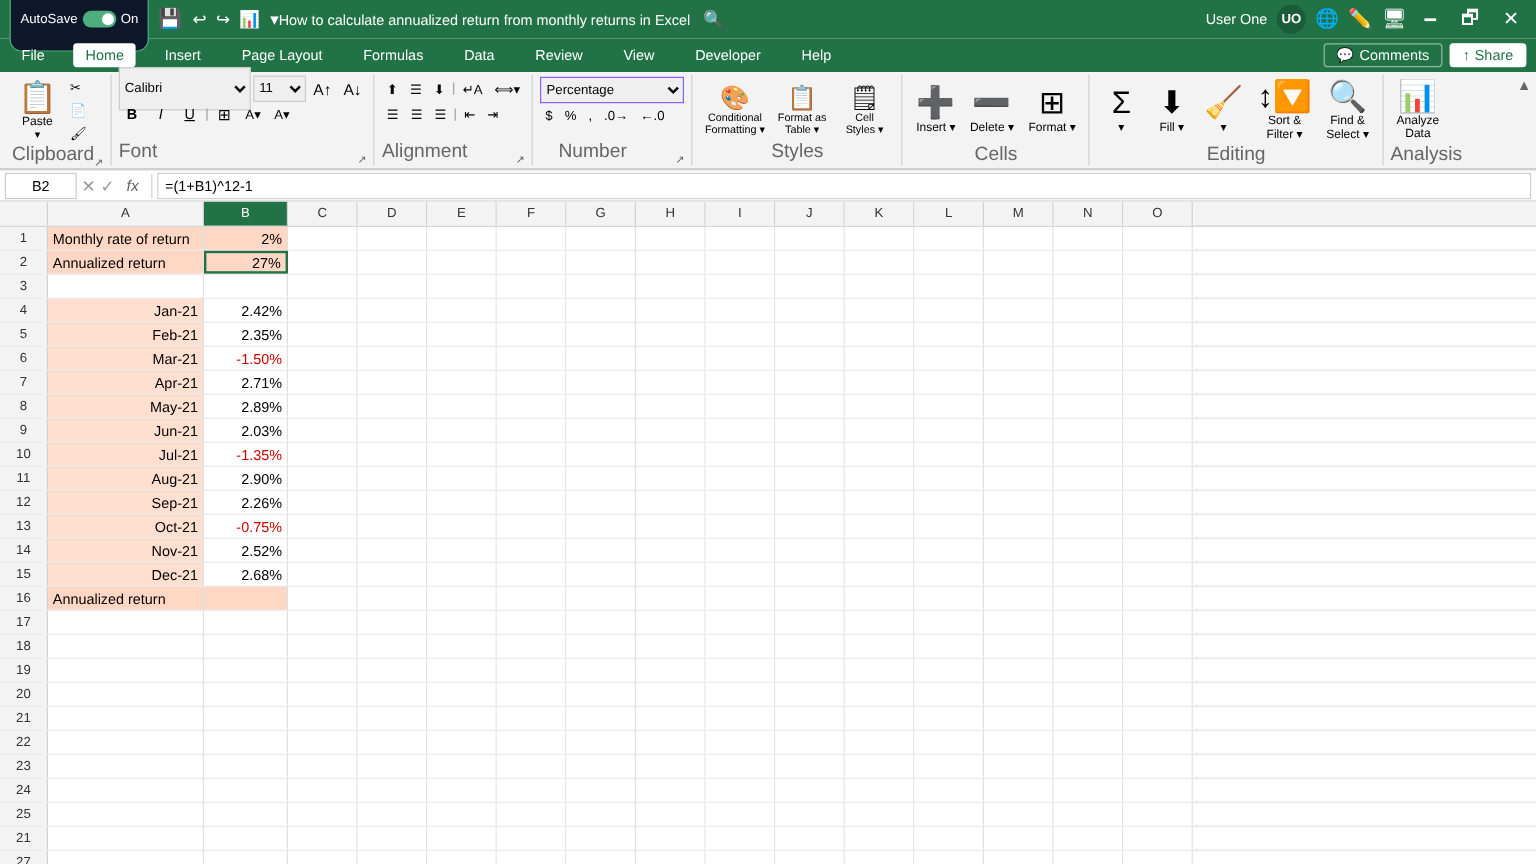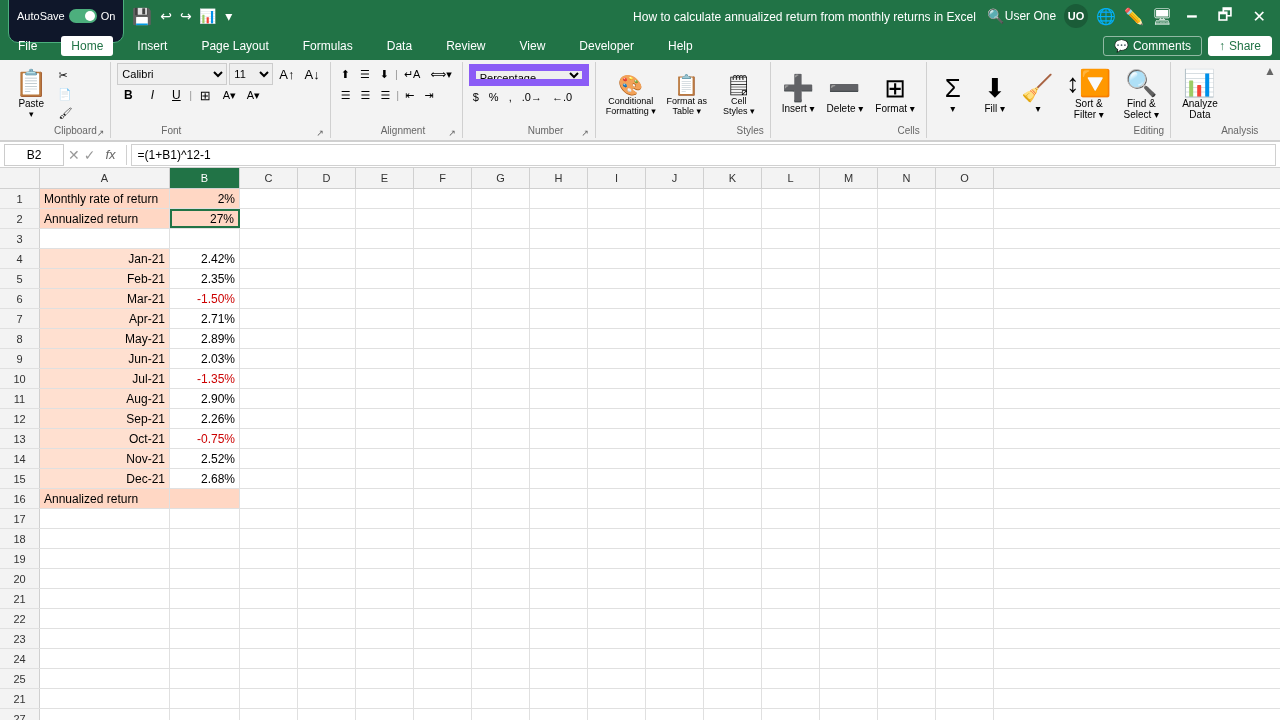--- a/index.html
+++ b/index.html
@@ -9,21 +9,21 @@
     #title-bar {
       background: #217346;
       height: 32px;
       display: flex;
       align-items: center;
       padding: 0 8px;
       color: white;
       justify-content: space-between;
     }
     #title-bar .left { display: flex; align-items: center; gap: 8px; }
-    #title-bar .center { flex: 1; text-align: right; font-size: 12px; }
+    #title-bar .center { flex: 1; text-align: left; font-size: 12px; }
     #title-bar .right { display: flex; align-items: center; gap: 8px; }
     .autosave-badge { background: #0f172a; border: 1px solid #4caf7d; border-radius: 10px; padding: 19px 8px; font-size: 11px; display: flex; align-items: center; gap: 4px; }
     .toggle-on { background: #4caf7d; border-radius: 8px; width: 28px; height: 14px; display: inline-block; position: relative; }
     .toggle-on::after { content: ''; position: absolute; right: 2px; top: 2px; width: 10px; height: 10px; background: white; border-radius: 50%; }
     .title-btn { background: transparent; border: none; color: white; font-size: 16px; cursor: pointer; padding: 2px 6px; }
     .user-badge { background: #1a5c38; border-radius: 50%; width: 24px; height: 24px; display: flex; align-items: center; justify-content: center; font-size: 11px; font-weight: bold; }
 
     
     #menu-bar {
       background: #217346;
@@ -34,29 +34,29 @@
       gap: 14px;
     }
     .menu-item { color: white; padding: 3px 10px; border-radius: 3px; cursor: pointer; font-size: 12px; }
     .menu-item:hover, .menu-item.active { background: #1a5c38; }
     .menu-item.active { background: white; color: #217346; }
     .menu-right { margin-left: auto; display: flex; align-items: center; gap: 6px; }
     .comments-btn, .share-btn { background: transparent; border: 1px solid rgba(255,255,255,0.5); color: white; border-radius: 3px; padding: 2px 10px; font-size: 12px; cursor: pointer; display: flex; align-items: center; gap: 4px; }
     .share-btn { background: white; color: #217346; border-color: white; }
 
     
-    .font-select { width: 110px; height: 22px; font-size: 11px; border: 1px solid #ccc; }
+    .font-select { width: 110px; height: 36px; font-size: 11px; border: 1px solid #ccc; }
     .size-select { width: 44px; height: 22px; font-size: 11px; border: 1px solid #ccc; }
     .format-btn { width: 22px; height: 22px; font-size: 12px; border: 1px solid transparent; background: transparent; cursor: pointer; display: flex; align-items: center; justify-content: center; }
     .format-btn.bold { font-weight: bold; }
     .format-btn.italic { font-style: italic; }
     .format-btn.underline { text-decoration: underline; }
 
     
-    .num-select { width: 120px; height: 22px; font-size: 11px; border: 7px solid #8b5cf6; }
+    .num-select { width: 120px; height: 22px; font-size: 11px; border: 1px solid #8b5cf6; }
 
     
     #formula-bar {
       height: 26px;
       display: flex;
       align-items: center;
       border-bottom: 1px solid #d0d0d0;
       background: white;
       padding: 0 4px;
       gap: 4px;
@@ -177,25 +177,24 @@
     }
     .r-group {
       display: flex;
       flex-direction: column;
       border-right: 1px solid #d0d0d0;
       padding: 2px 6px 0;
       height: 76px;
       justify-content: space-between;
     }
     .r-group-name {
-      font-size: 10px;
+      font-size: 16px;
       color: #666;
-      text-align: right;
+      text-align: center;
       padding-bottom: 2px;
-      margin-left: 44px;
     }
     .r-group-content {
       display: flex;
       align-items: center;
       gap: 2px;
       flex: 1;
     }
     .r-group-content.col { flex-direction: column; align-items: flex-start; gap: 1px; }
     .expand-icon { font-size: 9px; color: #666; cursor: pointer; align-self: flex-end; margin-left: auto; }
 

